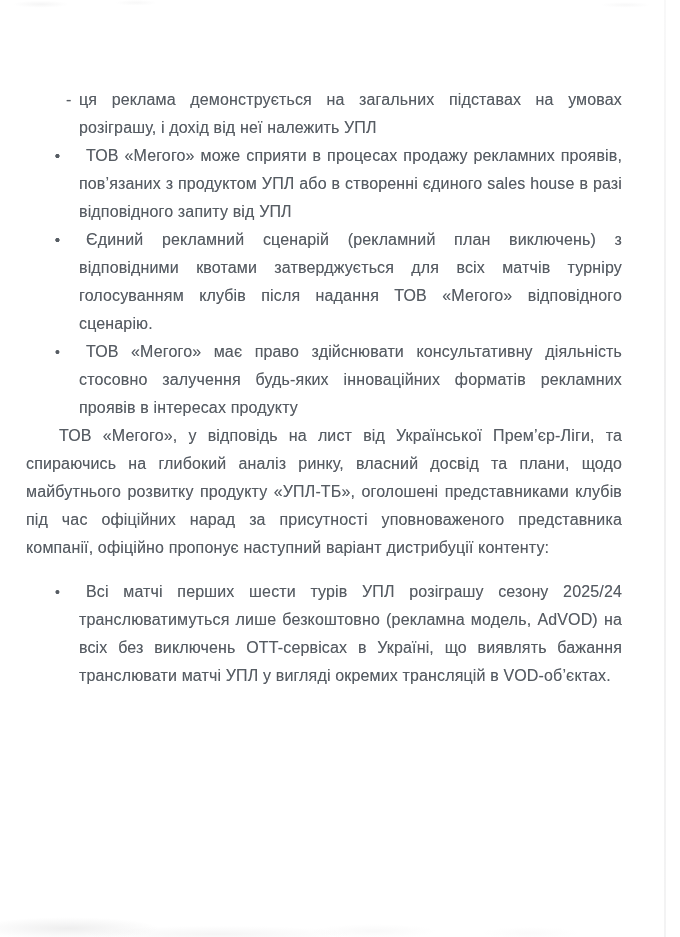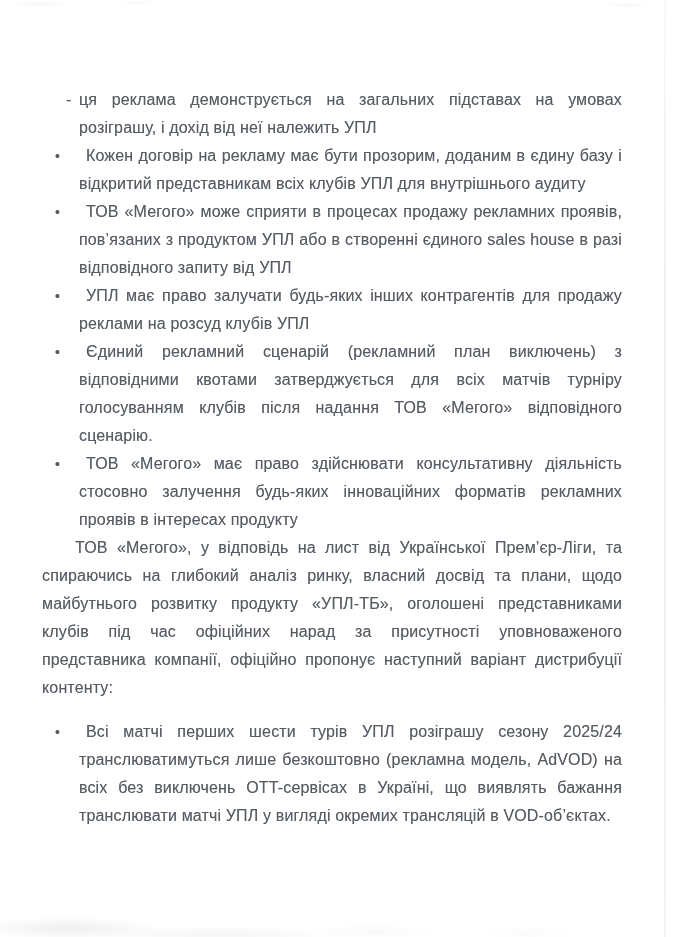--- a/index.html
+++ b/index.html
@@ -64,21 +64,21 @@
     margin: 14px 0 13px 0;
     text-align: center;
     font-size: 16.5px;
     line-height: 28px;
     font-weight: bold;
     color: #3f444b;
     letter-spacing: 0.2px;
     text-shadow: 0 0 0.5px rgba(63, 68, 75, 0.6);
   }
   p.intro {
-    margin: 0 0 16px 16px;
+    margin: 0 0 16px 0;
     text-indent: 33px;
     text-align: justify;
     text-align-last: left;
   }
   
   .scan-line {
     position: absolute;
     left: 664px;
     top: 0;
     width: 2px;
@@ -124,29 +124,27 @@
   <div class="doc">
 
     <div class="dash-item">
       <span class="mk">-</span>
       <span>ця реклама демонструється на загальних підставах на умовах розіграшу, і дохід від неї належить УПЛ</span>
     </div>
 
     <ul class="blist">
       <li>
         <span class="mk">•</span>
-        <span>Кожен договір на рекламу має бути прозорим, доданим в єдину базу і відкритий представникам всіх клубів УПЛ для внутрішнього аудиту</span>
       </li>
       <li>
         <span class="mk">•</span>
         <span>ТОВ «Мегого» може сприяти в процесах продажу рекламних проявів, пов’язаних з продуктом УПЛ або в створенні єдиного sales house в разі відповідного запиту від УПЛ</span>
       </li>
       <li>
         <span class="mk">•</span>
-        <span>УПЛ має право залучати будь-яких інших контрагентів для продажу реклами на розсуд клубів УПЛ</span>
       </li>
       <li>
         <span class="mk">•</span>
         <span>Єдиний рекламний сценарій (рекламний план виключень) з відповідними квотами затверджується для всіх матчів турніру голосуванням клубів після надання ТОВ «Мегого» відповідного сценарію.</span>
       </li>
       <li>
         <span class="mk">•</span>
         <span>ТОВ «Мегого» має право здійснювати консультативну діяльність стосовно залучення будь-яких інноваційних форматів рекламних проявів в інтересах продукту</span>
       </li>
     </ul>

